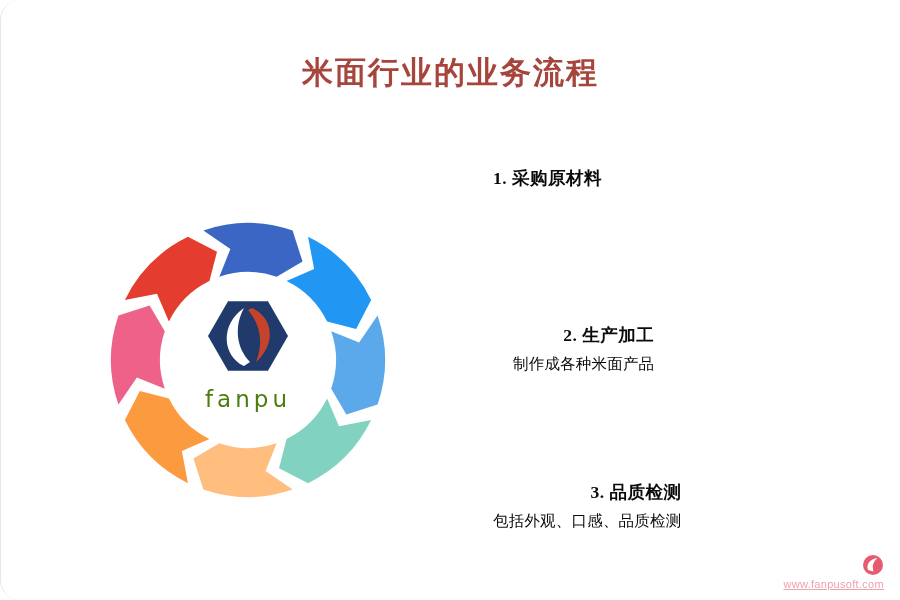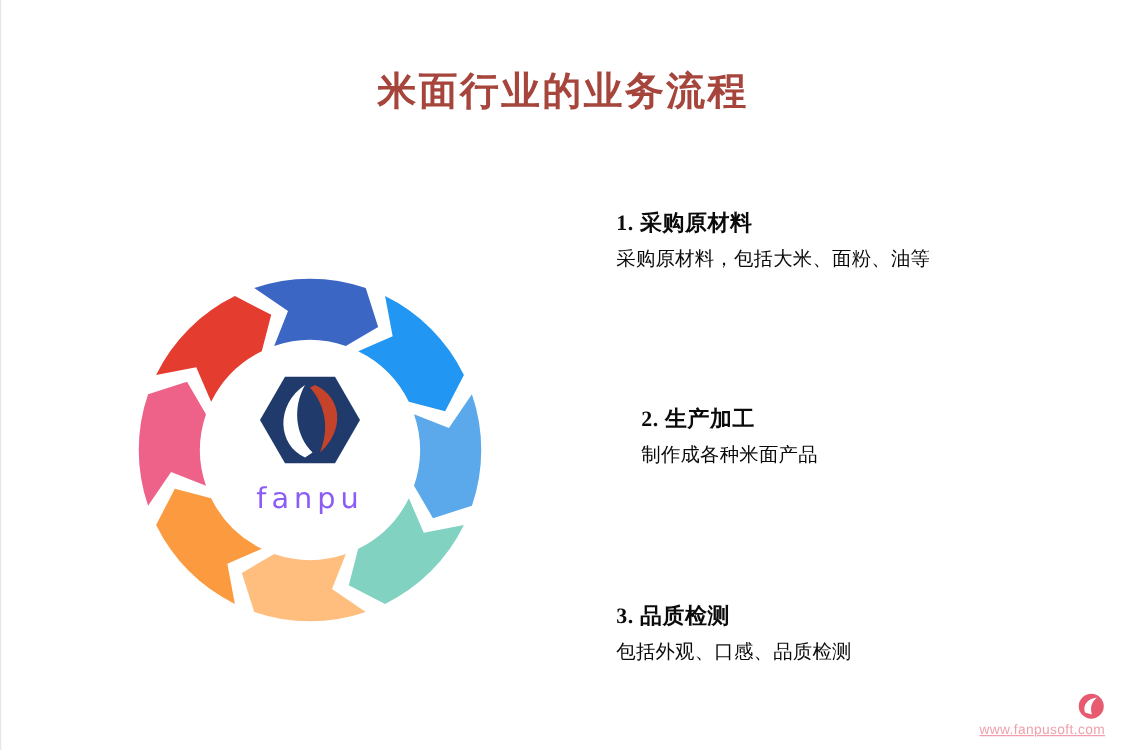--- a/index.html
+++ b/index.html
@@ -3,37 +3,38 @@
 <meta charset="utf-8">
 <style>
   * { margin:0; padding:0; box-sizing:border-box; }
   html,body { background:#ffffff; }
   body { font-family:"Liberation Serif","DejaVu Serif",serif; }
 
   .stage {
     position:relative; width:900px; height:600px;
     background:#ffffff; overflow:hidden;
     border-left:1px solid #e6e6e6;
+    border-radius:20px;
   }
 
   .title {
     position:absolute; top:52px; left:0; width:100%;
     text-align:center; font-size:31px; font-weight:bold;
     color:#a6453c; letter-spacing:2px;
   }
 
   .wheel { position:absolute; left:97px; top:210px; width:300px; height:300px; }
   .wheel svg { display:block; }
   .wheel-label {
     position:absolute; left:0; top:176px; width:100%; text-align:center;
     font-family:"DejaVu Sans","Liberation Sans",sans-serif;
-    font-size:23px; letter-spacing:4px; color:#8b5cf6; font-weight:500;
+    font-size:23px; letter-spacing:4px; color:#4d7c0f; font-weight:500;
   }
 
-  .step { position:absolute; left:492px; color:#0a0a0a; }
+  .step { position:absolute; left:492px; color:#0a0a0a;text-align:right; }
   .step-1 { top:166px; }
   .step-2 { top:323px;margin-left:20px; }
   .step-3 { top:480px;font-family:Liberation Serif, serif; }
   .step h2 { font-size:17.5px; font-weight:bold; letter-spacing:0.5px; margin-bottom:7px; }
   .step p  { font-size:15.5px; letter-spacing:0.2px; }
 
   .footer { position:absolute; right:16px; bottom:10px; text-align:right; }
   .brandline { display:flex; align-items:center; justify-content:flex-end; gap:5px; }
   .brand-name {
     font-size:21px; font-weight:bold; color:#e75b70;
@@ -68,21 +69,20 @@
         <path d="M -4 30 C -26 20 -28 -12 -4 -28 C -14 -10 -12 12 2 26 Z" fill="#FFFFFF"></path>
         <path d="M 4 -28 C 26 -18 28 8 8 26 C 16 6 12 -12 0 -26 Z" fill="#C4432A"></path>
       </g>
     </svg>
     <div class="wheel-label">fanpu</div>
   </div>
 
   <div>
     <div class="step step-1">
       <h2>1. 采购原材料</h2>
-      <p>采购原材料，包括大米、面粉、油等</p>
     </div>
     <div class="step step-2">
       <h2>2. 生产加工</h2>
       <p>制作成各种米面产品</p>
     </div>
     <div class="step step-3">
       <h2>3. 品质检测</h2>
       <p>包括外观、口感、品质检测</p>
     </div>
   </div>

